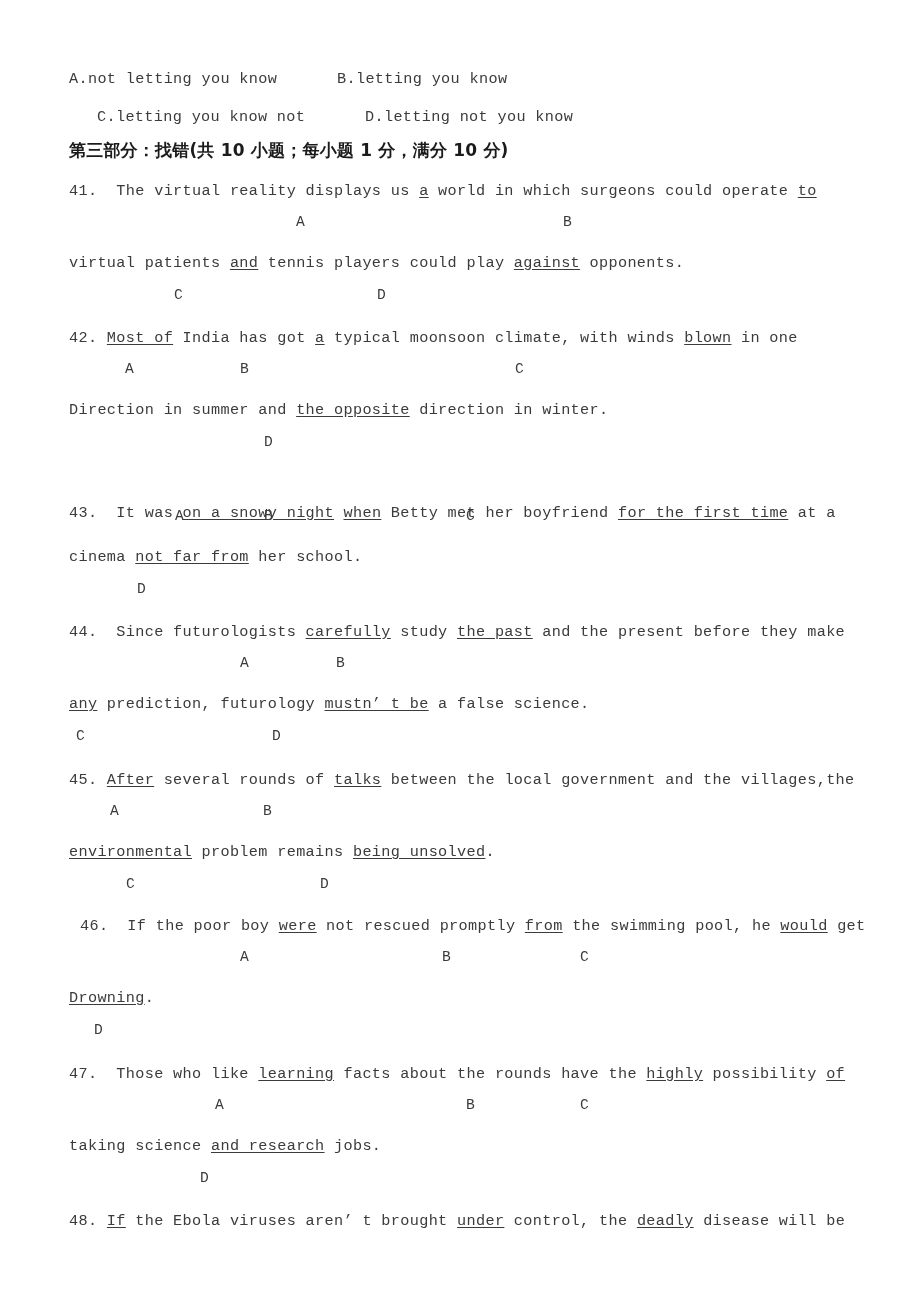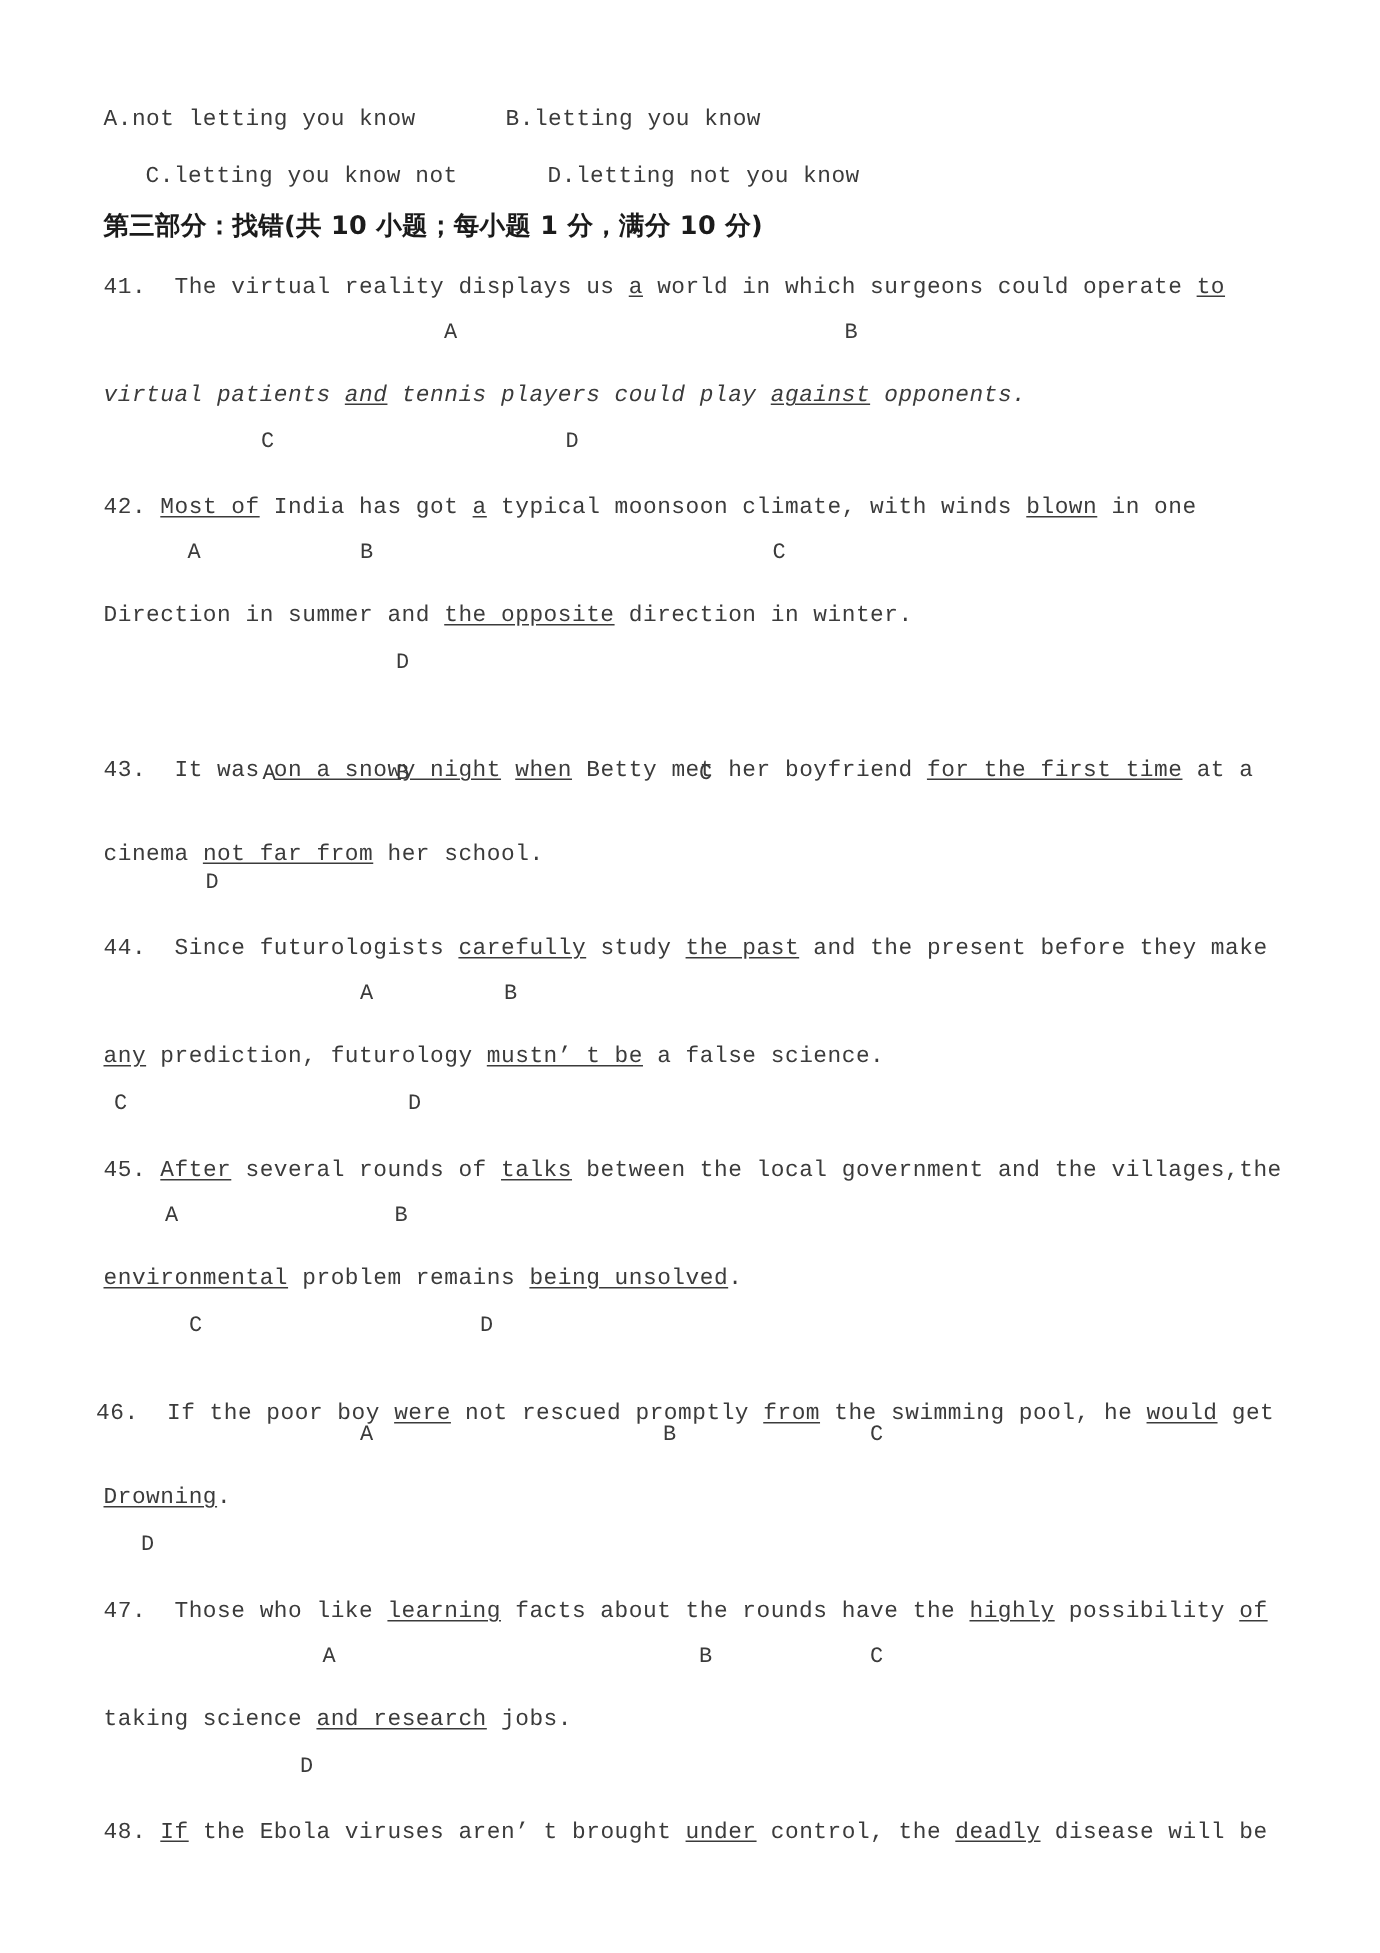--- a/index.html
+++ b/index.html
@@ -101,21 +101,21 @@
 
   <div class="section-heading" style="top:139px;">第三部分：找错(共 10 小题；每小题 1 分，满分 10 分)</div>
 
   <div id="questions-container">
       <div style="position: absolute; left: 0px; top: 0px; width: 920px;">
         <div class="q-line" style="left: 69px; top: 182px; font-family: Liberation Mono, monospace;"><span>41.  The virtual reality displays us </span><span class="u">a</span><span> world in which surgeons could operate </span><span class="u">to</span></div>
         <div class="marker-row" style="top: 214px;">
           <span class="marker" style="left: 296px;">A</span>
           <span class="marker" style="left: 563px;">B</span>
         </div>
-        <div class="q-line" style="left: 69px; top: 254px; font-style: italic;"><span>virtual patients </span><span class="u">and</span><span> tennis players could play </span><span class="u">against</span><span> opponents.</span></div>
+        <div class="q-line" style="left: 69px; top: 254px;"><span>virtual patients </span><span class="u">and</span><span> tennis players could play </span><span class="u">against</span><span> opponents.</span></div>
         <div class="marker-row" style="top: 287px;">
           <span class="marker" style="left: 174px;">C</span>
           <span class="marker" style="left: 377px;">D</span>
         </div>
       </div>
       <div style="position: absolute; left: 0px; top: 0px; width: 920px;">
         <div class="q-line" style="left: 69px; top: 329px;"><span>42. </span><span class="u">Most of</span><span> India has got </span><span class="u">a</span><span> typical moonsoon climate, with winds </span><span class="u">blown</span><span> in one</span></div>
         <div class="marker-row" style="top: 361px;">
           <span class="marker" style="left: 125px;">A</span>
           <span class="marker" style="left: 240px;">B</span>
@@ -126,21 +126,21 @@
           <span class="marker" style="left: 264px;">D</span>
         </div>
       </div>
       <div style="position: absolute; left: 0px; top: 0px; width: 920px;">
         <div class="q-line" style="left: 69px; top: 488px; margin-top: 16px;"><span>43.  It was </span><span class="u">on a snowy night</span><span> </span><span class="u">when</span><span> Betty met her boyfriend </span><span class="u">for the first time</span><span> at a</span></div>
         <div class="marker-row" style="top: 508px;">
           <span class="marker" style="left: 175px;">A</span>
           <span class="marker" style="left: 264px;">B</span>
           <span class="marker" style="left: 466px;">C</span>
         </div>
-        <div class="q-line" style="left: 69px; top: 560px;"><span>cinema </span><span class="u">not far from</span><span> her school.</span></div>
+        <div class="q-line" style="left: 69px; top: 548px;"><span>cinema </span><span class="u">not far from</span><span> her school.</span></div>
         <div class="marker-row" style="top: 581px;">
           <span class="marker" style="left: 137px;">D</span>
         </div>
       </div>
       <div style="position: absolute; left: 0px; top: 0px; width: 920px;">
         <div class="q-line" style="left: 69px; top: 623px;"><span>44.  Since futurologists </span><span class="u">carefully</span><span> study </span><span class="u">the past</span><span> and the present before they make</span></div>
         <div class="marker-row" style="top: 655px;">
           <span class="marker" style="left: 240px;">A</span>
           <span class="marker" style="left: 336px;">B</span>
         </div>
@@ -156,21 +156,21 @@
           <span class="marker" style="left: 110px;">A</span>
           <span class="marker" style="left: 263px;">B</span>
         </div>
         <div class="q-line" style="left: 69px; top: 843px;"><span class="u">environmental</span><span> problem remains </span><span class="u">being unsolved</span><span>.</span></div>
         <div class="marker-row" style="top: 876px;">
           <span class="marker" style="left: 126px;">C</span>
           <span class="marker" style="left: 320px;">D</span>
         </div>
       </div>
       <div style="position: absolute; left: 0px; top: 0px; width: 920px;">
-        <div class="q-line" style="left: 64px; top: 917px; margin-top: 16px;"><span>46.  If the poor boy </span><span class="u">were</span><span> not rescued promptly </span><span class="u">from</span><span> the swimming pool, he </span><span class="u">would</span><span> get</span></div>
+        <div class="q-line" style="left: 80px; top: 917px;"><span>46.  If the poor boy </span><span class="u">were</span><span> not rescued promptly </span><span class="u">from</span><span> the swimming pool, he </span><span class="u">would</span><span> get</span></div>
         <div class="marker-row" style="top: 949px;">
           <span class="marker" style="left: 240px;">A</span>
           <span class="marker" style="left: 442px;">B</span>
           <span class="marker" style="left: 580px;">C</span>
         </div>
         <div class="q-line" style="left: 69px; top: 989px;"><span class="u">Drowning</span><span>.</span></div>
         <div class="marker-row" style="top: 1022px;">
           <span class="marker" style="left: 94px;">D</span>
         </div>
       </div>

